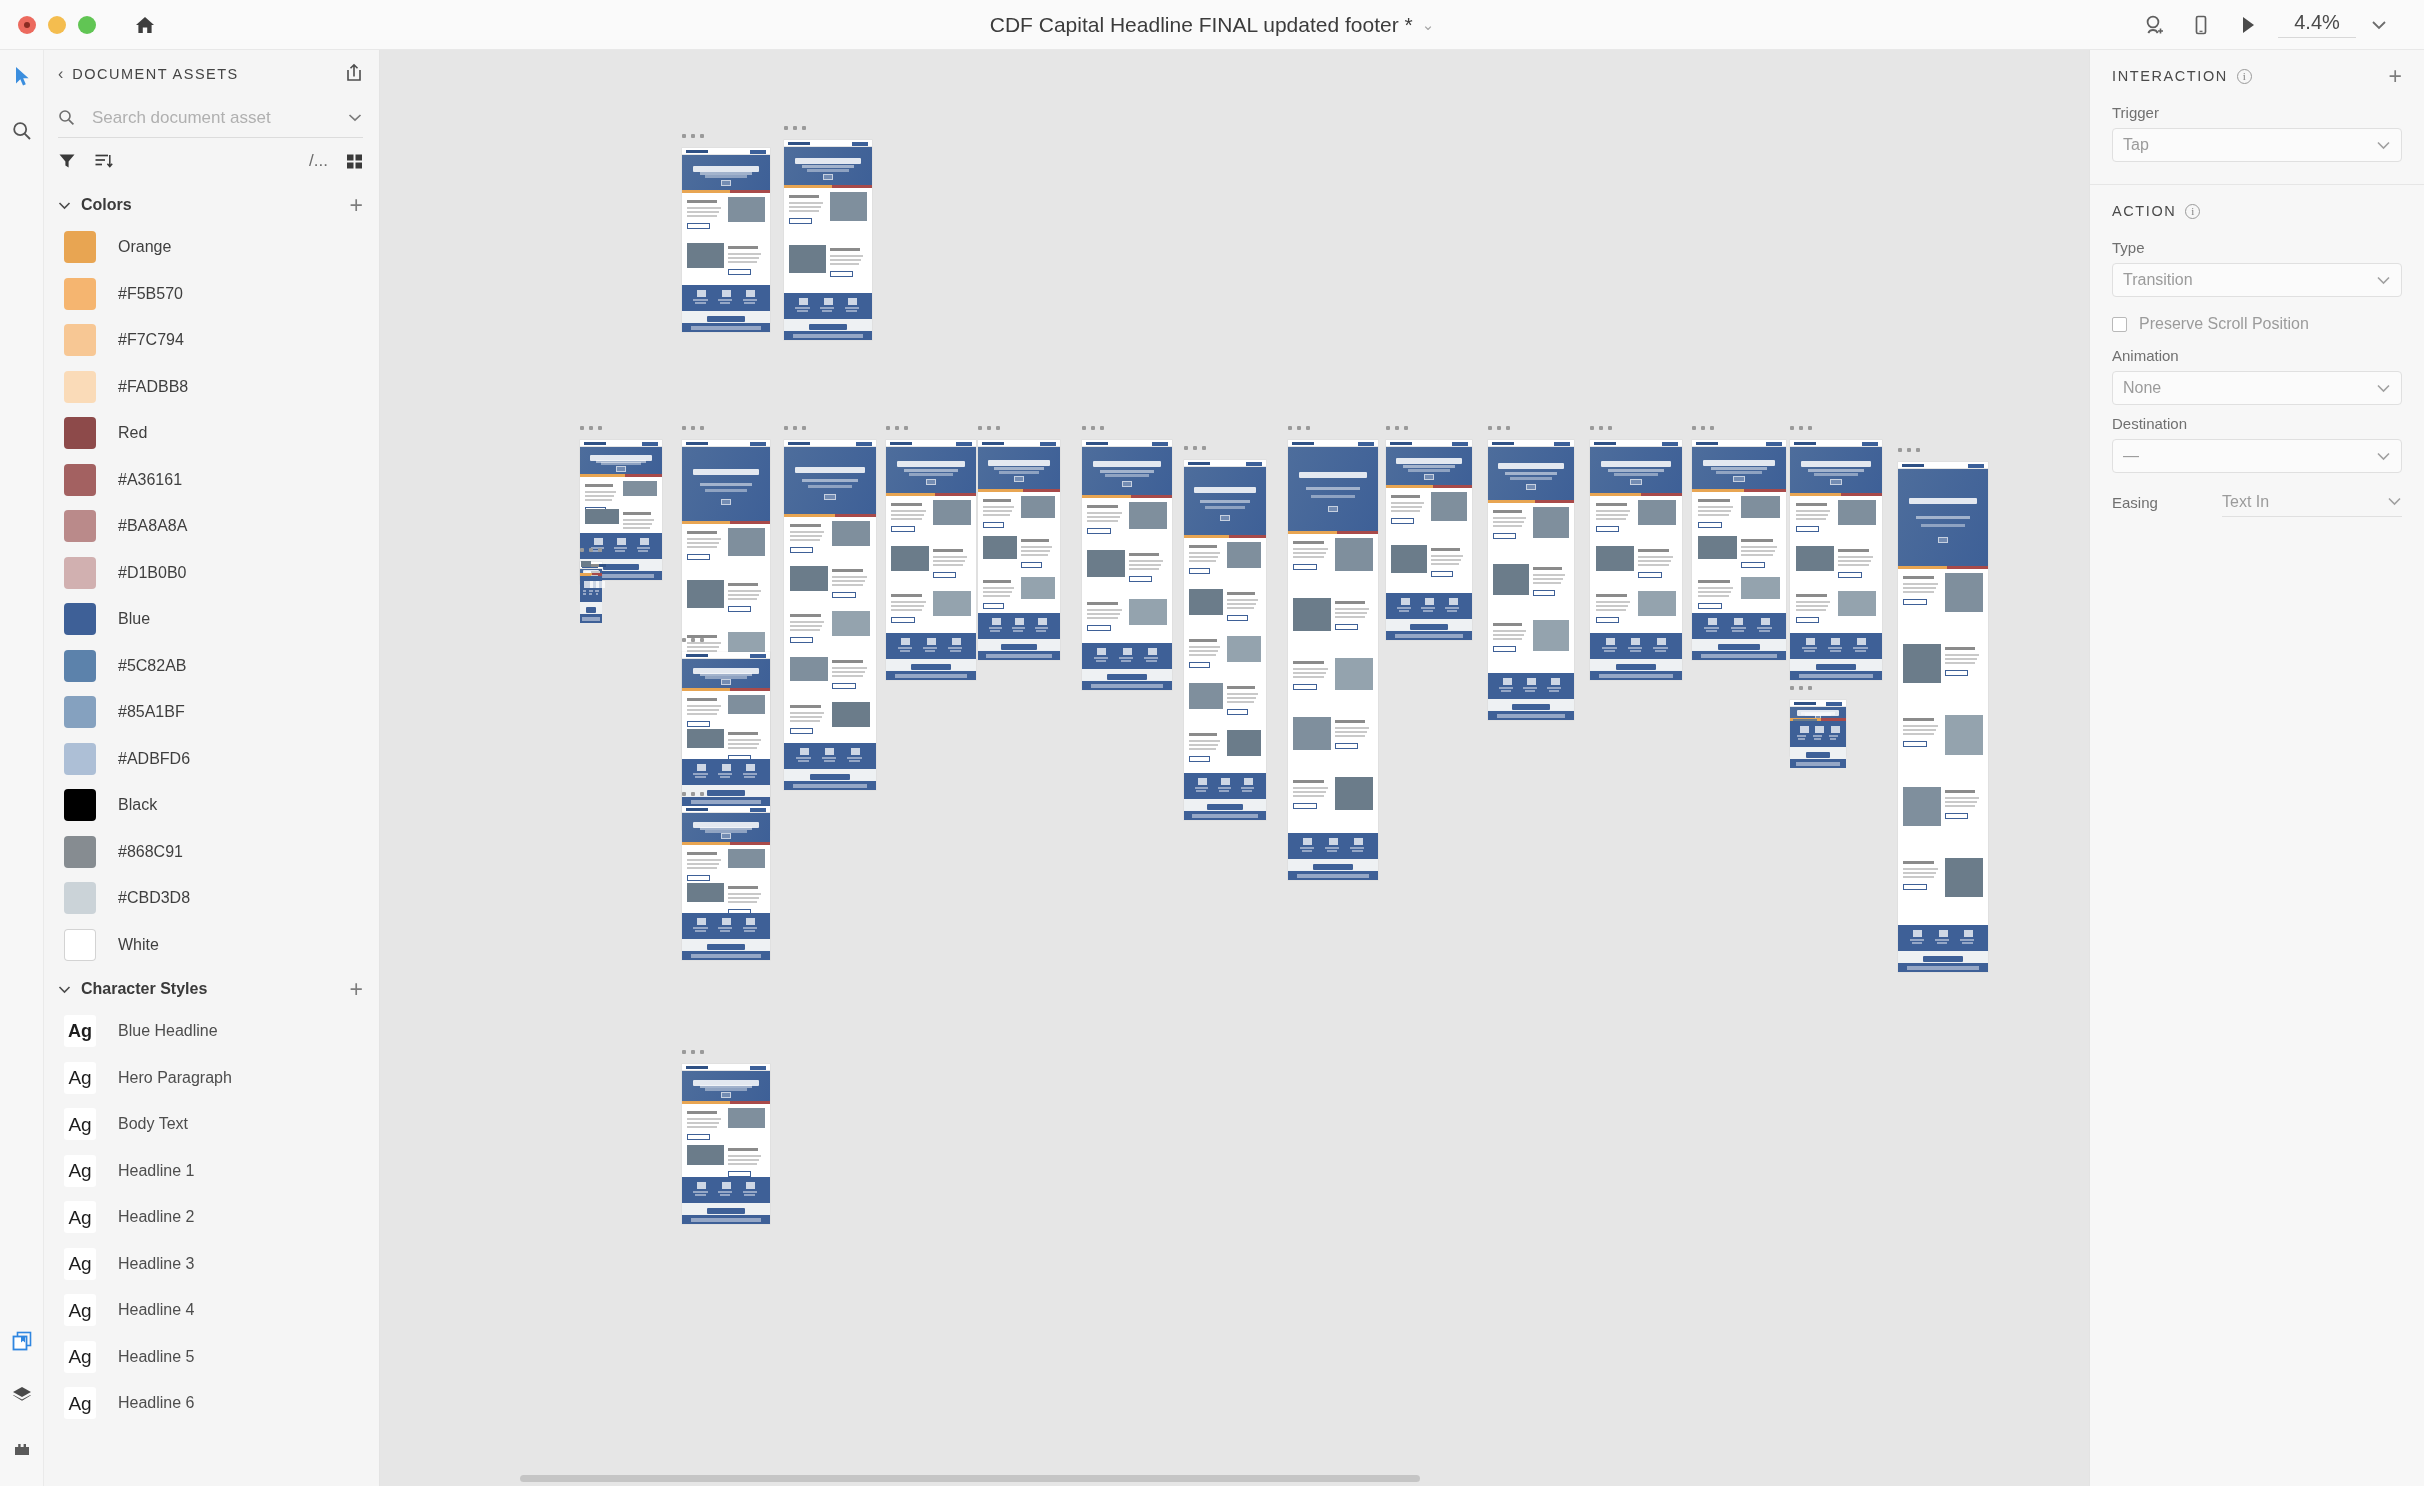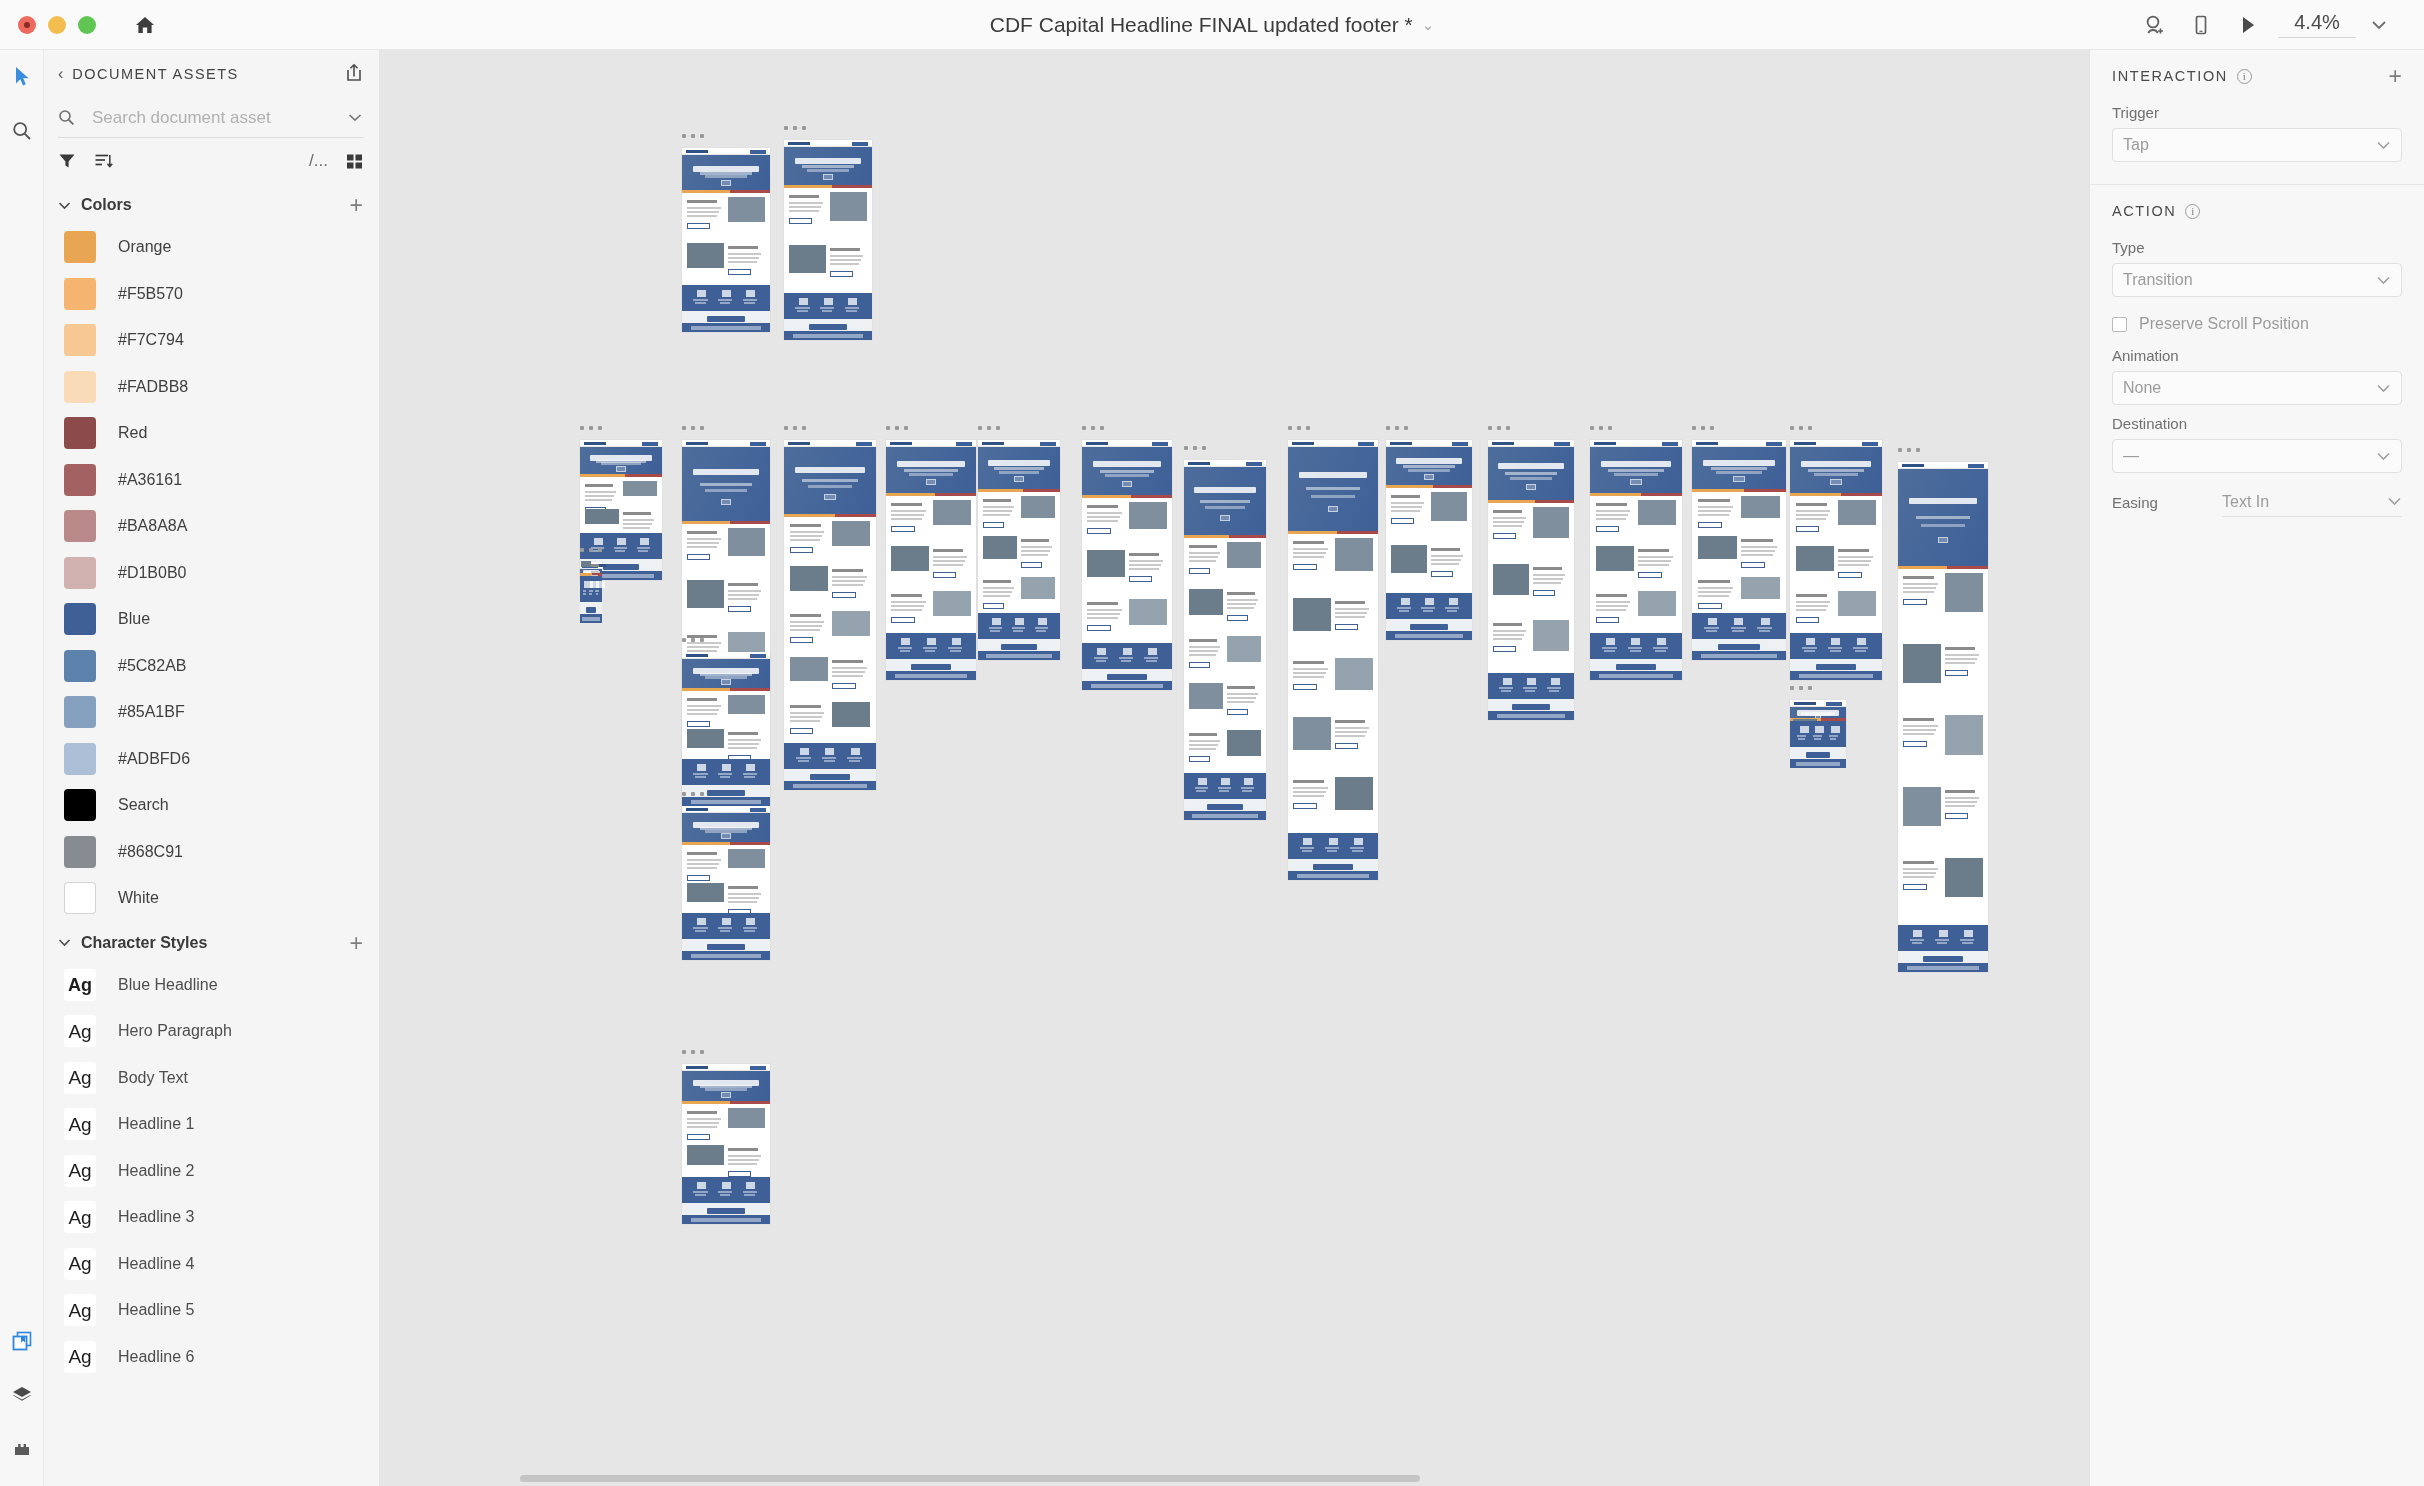--- a/index.html
+++ b/index.html
@@ -383,25 +383,29 @@
       <div class="color-row">
         <span class="swatch" style="background: rgb(133, 161, 191);"></span>
         <span class="color-name">#85A1BF</span>
       </div>
       <div class="color-row">
         <span class="swatch" style="background: rgb(173, 191, 214);"></span>
         <span class="color-name">#ADBFD6</span>
       </div>
       <div class="color-row">
         <span class="swatch" style="background: rgb(0, 0, 0);"></span>
-        <span class="color-name">Search</span>
+        <span class="color-name">Black</span>
       </div>
       <div class="color-row">
         <span class="swatch" style="background: rgb(134, 140, 145);"></span>
         <span class="color-name">#868C91</span>
+      </div>
+      <div class="color-row">
+        <span class="swatch" style="background: rgb(203, 211, 216);"></span>
+        <span class="color-name">#CBD3D8</span>
       </div>
       <div class="color-row">
         <span class="swatch bordered" style="background: rgb(255, 255, 255);"></span>
         <span class="color-name">White</span>
       </div>
     </div>
 
   <div class="section-head">
     <span class="caret">
       <svg width="13" height="9" viewBox="0 0 13 9">

